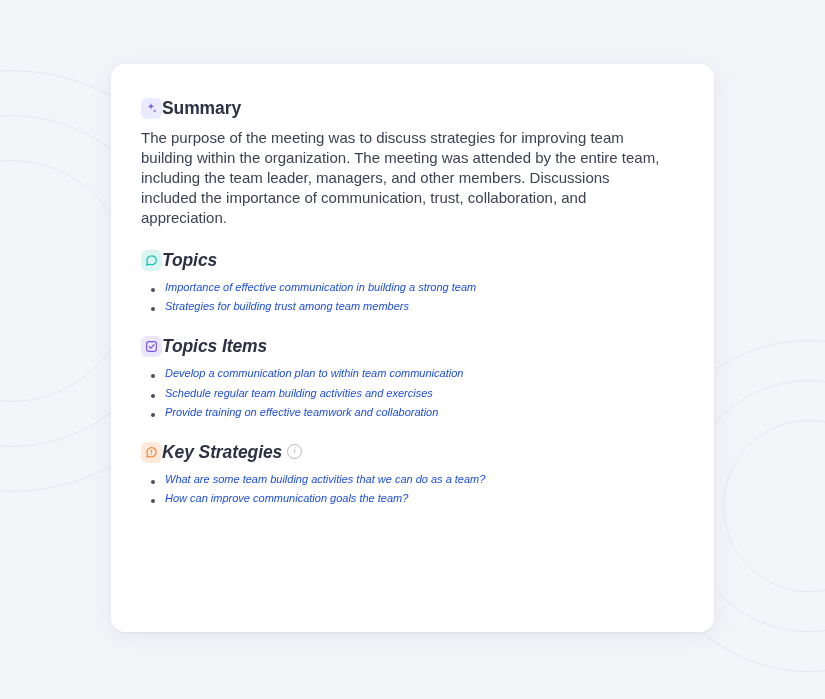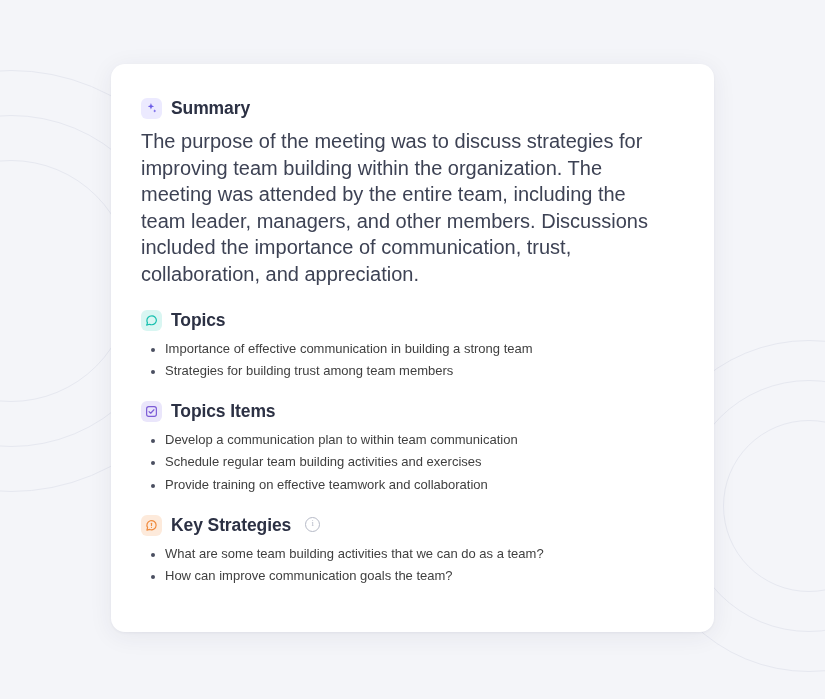--- a/index.html
+++ b/index.html
@@ -37,26 +37,26 @@
     height: 568px;
     background: #ffffff;
     border-radius: 14px;
     box-shadow: 0 4px 24px rgba(36, 42, 74, 0.07), 0 1px 3px rgba(36, 42, 74, 0.05);
     box-sizing: border-box;
     padding: 34px 30px 20px 30px;
     overflow: hidden;
   }
 
   .section { margin-bottom: 4px; }
-  .section + .section { margin-top: 22px; }
+  .section + .section { margin-top: 22px; font-style: italic; }
 
   .section-head {
     display: flex;
     align-items: center;
-    gap: 9px;
+    gap: 0;
     margin-bottom: 9px;
   }
 
   .sec-icon {
     width: 21px;
     height: 21px;
     border-radius: 6px;
     display: inline-flex;
     align-items: center;
     justify-content: center;
@@ -86,38 +86,38 @@
     line-height: 11px;
     text-align: center;
     font-family: "Liberation Serif", serif;
     display: inline-block;
     margin-left: 5px;
     position: relative;
     top: -1px;
   }
 
   .paragraph {
-    font-size: 20px;
+    font-size: 15px;
     line-height: 1.33;
     color: #3d4254;
     margin: 0;
     max-width: 520px;
   }
 
   ul.bullets {
     margin: 0;
     padding: 0;
     list-style: none;
   }
   ul.bullets li {
     position: relative;
     padding-left: 24px;
-    font-size: 13px;
+    font-size: 11px;
     line-height: 1.33;
-    color: #404040;
+    color: #1d4ed8;
     margin-bottom: 5px;
     max-width: 520px;
   }
   ul.bullets li:before {
     content: "";
     position: absolute;
     left: 10px;
     top: 8px;
     width: 4px;
     height: 4px;

